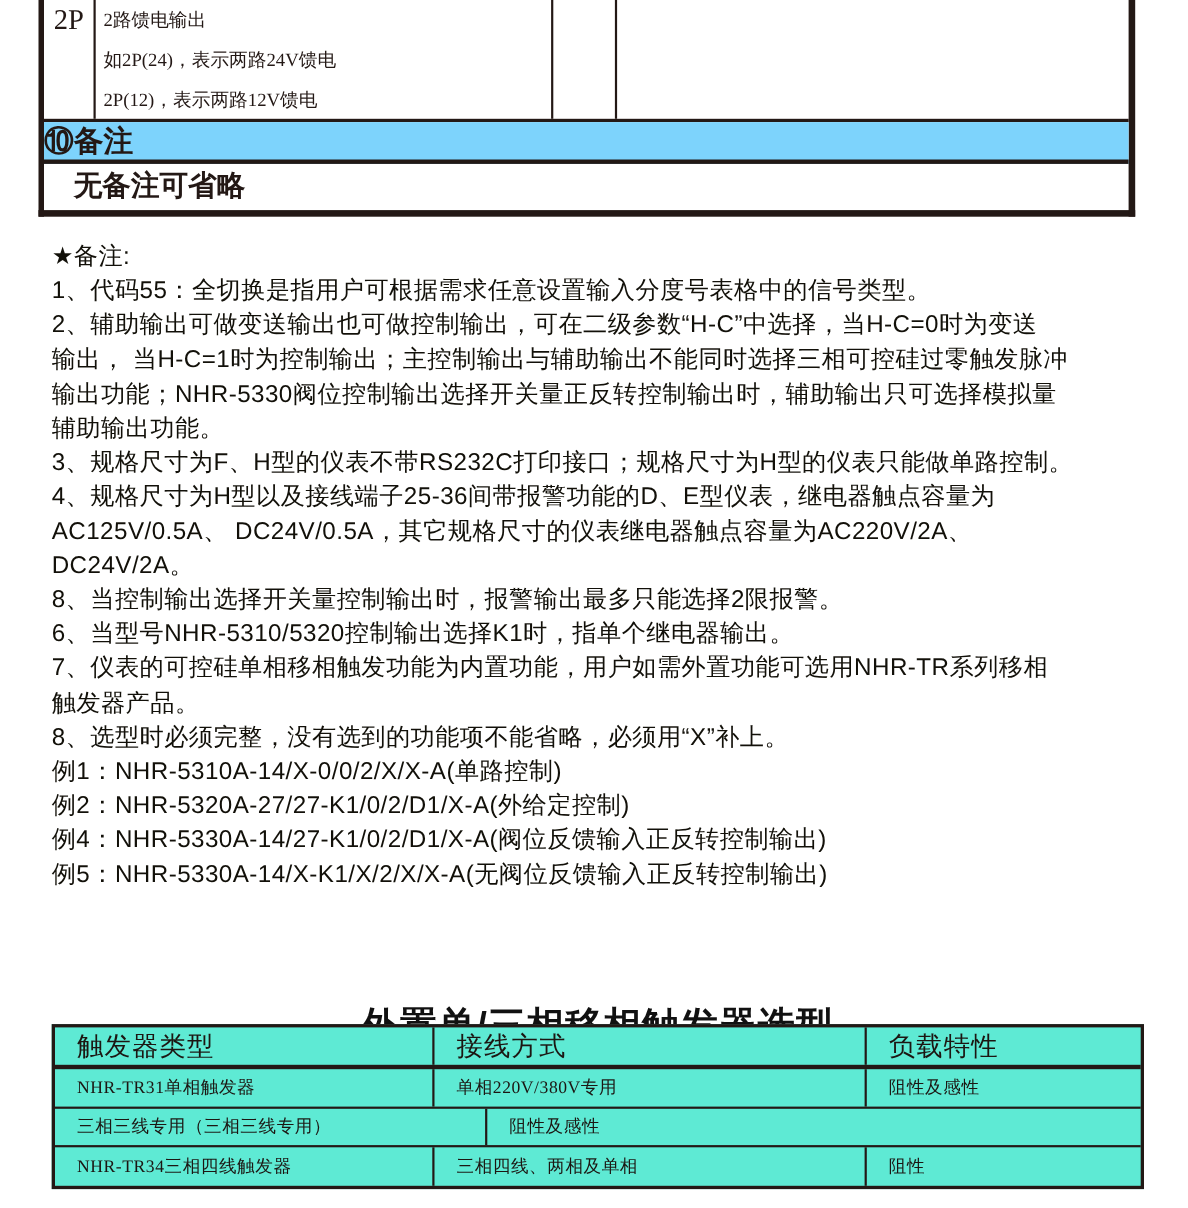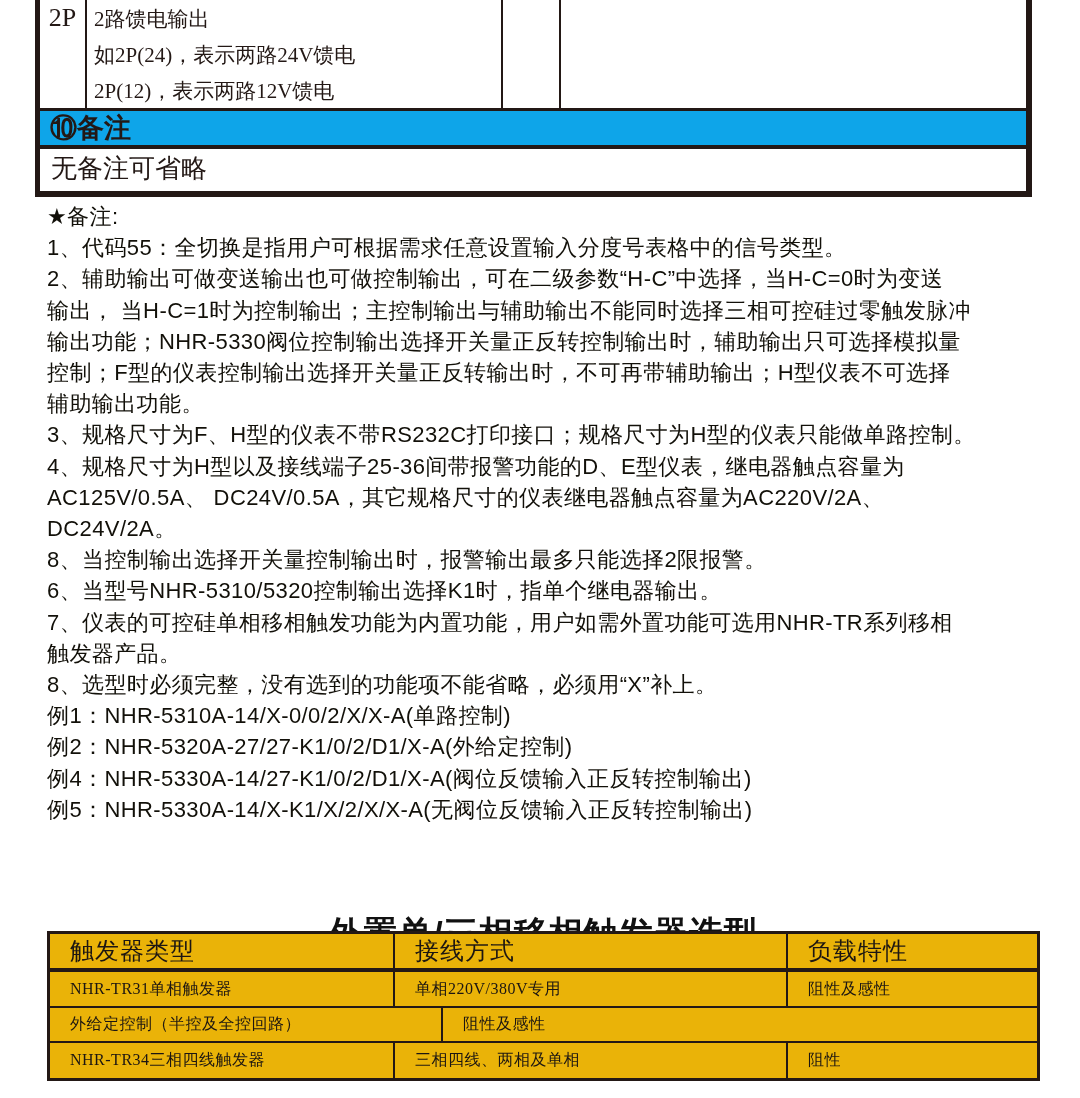--- a/index.html
+++ b/index.html
@@ -13,47 +13,47 @@
   .toptable{
     position:absolute;left:35px;top:0;width:997px;height:197px;box-sizing:border-box;
     border-left:5px solid #231815;border-right:6px solid #231815;border-bottom:6px solid #231815;
     background:#ffffff;
   }
   .tt-row1{display:flex;height:111px;box-sizing:border-box;border-bottom:3px solid #231815;}
   .tt-cell{box-sizing:border-box;height:100%;}
   .tt-code{width:47px;border-right:2px solid #231815;text-align:center;
     font-size:26px;line-height:33px;padding-top:1px;font-weight:500;}
   .tt-desc{width:416px;border-right:2px solid #231815;padding:1px 0 0 7px;
-    font-size:21px;line-height:36px;font-weight:500;white-space:nowrap;}
+    font-size:17px;line-height:36px;font-weight:500;white-space:nowrap;}
   .tt-narrow{width:58px;border-right:2px solid #231815;}
   .tt-wide{flex:1;}
   .tt-header{
-    height:38px;box-sizing:border-box;background:#0ea5e9;border-bottom:4px solid #231815;
-    font-size:27px;font-weight:700;line-height:34px;padding-left:10px;
+    height:38px;box-sizing:border-box;background:#7dd3fc;border-bottom:4px solid #231815;
+    font-size:27px;font-weight:700;line-height:34px;
   }
   .tt-body{
-    height:41px;box-sizing:border-box;font-size:26px;font-weight:400;line-height:40px;padding-left:11px;
+    height:41px;box-sizing:border-box;font-size:26px;font-weight:700;line-height:40px;padding-left:11px;margin-left:16px;
   }
 
   
   .notes{
-    position:absolute;left:47px;top:201px;width:1010px;
+    position:absolute;left:47px;top:217px;width:1010px;
     font-size:22px;line-height:31.2px;letter-spacing:0.4px;color:#121009;
     font-weight:500;
   }
   .note-line{white-space:nowrap;}
 
   
   .bt-title{
     position:absolute;left:47px;top:880px;width:993px;text-align:center;
     font-size:34px;font-weight:700;letter-spacing:1px;line-height:42px;color:#111111;margin-top:32px;
   }
   .bottable{
     position:absolute;left:47px;top:931px;width:993px;height:150px;box-sizing:border-box;
-    border:3px solid #231815;background:#eab308;
+    border:3px solid #231815;background:#5eead4;
   }
   .bt-row{display:flex;box-sizing:border-box;border-bottom:2px solid #231815;}
   .bt-row.header{height:38px;border-bottom:4px solid #231815;}
   .bt-r1{height:36px;}
   .bt-r2{height:35px;}
   .bt-r3{height:35px;border-bottom:none;border-radius:11px;}
   .bt-cell{box-sizing:border-box;display:flex;align-items:center;padding-left:20px;white-space:nowrap;}
   .bt-c1{width:345px;border-right:2px solid #231815;}
   .bt-c2{width:393px;border-right:2px solid #231815;}
   .bt-c3{flex:1;}
@@ -80,21 +80,20 @@
     <div class="tt-header">⑩备注</div>
     <div class="tt-body">无备注可省略</div>
   </div>
 
   <div class="notes">
     <div class="note-line">★备注:</div>
     <div class="note-line">1、代码55：全切换是指用户可根据需求任意设置输入分度号表格中的信号类型。</div>
     <div class="note-line">2、辅助输出可做变送输出也可做控制输出，可在二级参数“H-C”中选择，当H-C=0时为变送</div>
     <div class="note-line">输出， 当H-C=1时为控制输出；主控制输出与辅助输出不能同时选择三相可控硅过零触发脉冲</div>
     <div class="note-line">输出功能；NHR-5330阀位控制输出选择开关量正反转控制输出时，辅助输出只可选择模拟量</div>
-    <div class="note-line">控制；F型的仪表控制输出选择开关量正反转输出时，不可再带辅助输出；H型仪表不可选择</div>
     <div class="note-line">辅助输出功能。</div>
     <div class="note-line">3、规格尺寸为F、H型的仪表不带RS232C打印接口；规格尺寸为H型的仪表只能做单路控制。</div>
     <div class="note-line">4、规格尺寸为H型以及接线端子25-36间带报警功能的D、E型仪表，继电器触点容量为</div>
     <div class="note-line">AC125V/0.5A、 DC24V/0.5A，其它规格尺寸的仪表继电器触点容量为AC220V/2A、</div>
     <div class="note-line">DC24V/2A。</div>
     <div class="note-line">8、当控制输出选择开关量控制输出时，报警输出最多只能选择2限报警。</div>
     <div class="note-line">6、当型号NHR-5310/5320控制输出选择K1时，指单个继电器输出。</div>
     <div class="note-line">7、仪表的可控硅单相移相触发功能为内置功能，用户如需外置功能可选用NHR-TR系列移相</div>
     <div class="note-line">触发器产品。</div>
     <div class="note-line">8、选型时必须完整，没有选到的功能项不能省略，必须用“X”补上。</div>
@@ -111,21 +110,21 @@
       <div class="bt-cell bt-c1">触发器类型</div>
       <div class="bt-cell bt-c2">接线方式</div>
       <div class="bt-cell bt-c3">负载特性</div>
     </div>
     <div class="bt-row body bt-r1">
       <div class="bt-cell bt-c1">NHR-TR31单相触发器</div>
       <div class="bt-cell bt-c2">单相220V/380V专用</div>
       <div class="bt-cell bt-c3">阻性及感性</div>
     </div>
     <div class="bt-row body bt-r2">
-      <div class="bt-cell bt-c2">外给定控制（半控及全控回路）</div>
+      <div class="bt-cell bt-c2">三相三线专用（三相三线专用）</div>
       <div class="bt-cell bt-c3">阻性及感性</div>
     </div>
     <div class="bt-row body bt-r3">
       <div class="bt-cell bt-c1">NHR-TR34三相四线触发器</div>
       <div class="bt-cell bt-c2">三相四线、两相及单相</div>
       <div class="bt-cell bt-c3">阻性</div>
     </div>
   </div>
 
 </div>

